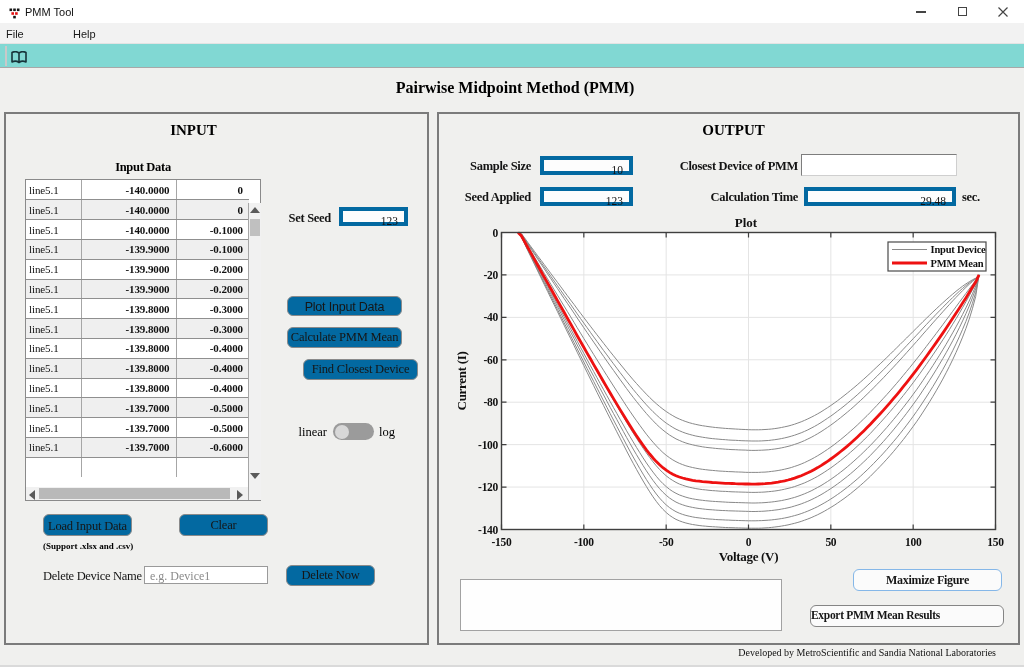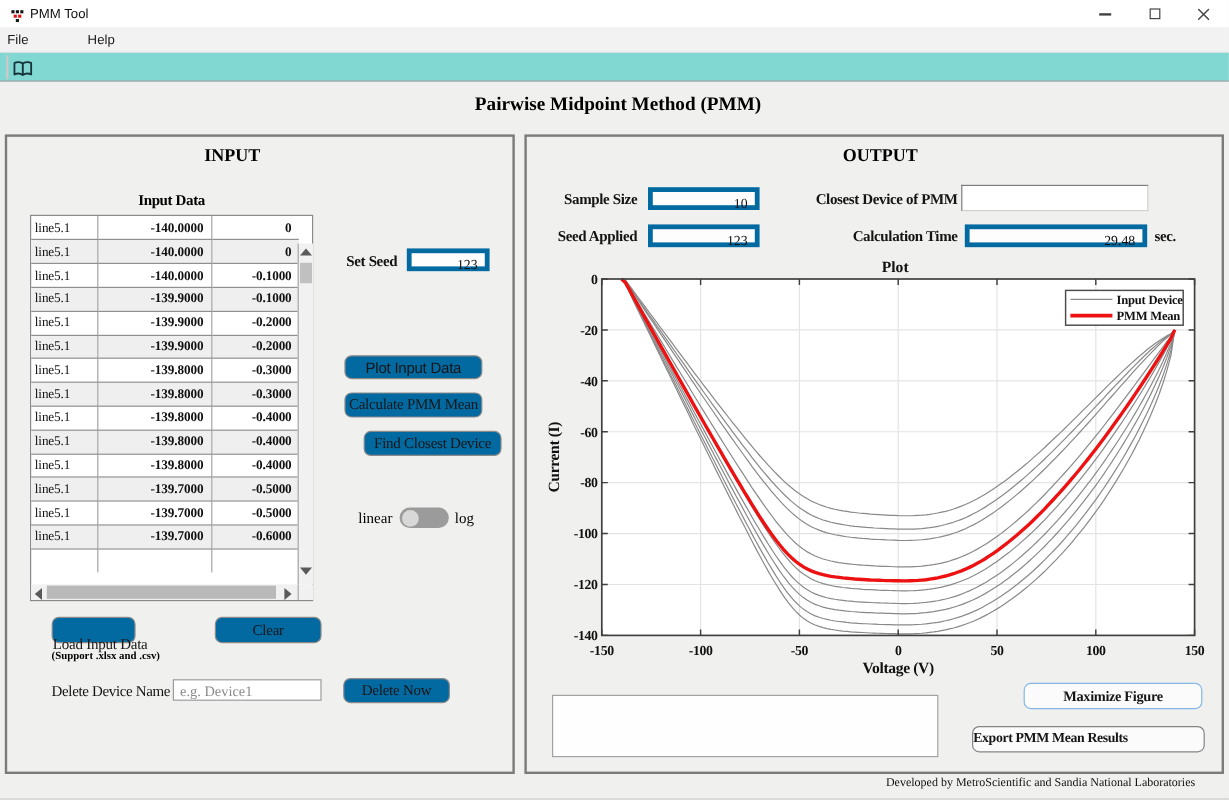--- a/index.html
+++ b/index.html
@@ -51,21 +51,21 @@
        font-size:12.5px; color:#161616; white-space:nowrap; letter-spacing:-0.2px; }
 #setseed-lbl { left:251px; top:211px; width:80px; text-align:right; }
 #setseed { left:339px; top:207px; width:69px; height:19px; }
 #btn-plot { left:287px; top:296px; width:115px; height:20px; padding-top:2.5px; font-family:"Liberation Sans",sans-serif; font-size:12.5px;}
 #btn-calc { left:287px; top:327px; width:115px; height:21px; padding-top:2px; }
 #btn-find { left:287px; top:359px; width:115px; height:21px; padding-top:2px;margin-left:16px; }
 #sw-lin { left:270px; top:425px; width:57px; text-align:right; font-size:12.5px;}
 #switch { left:333px; top:423px; width:41px; height:17px; border-radius:8.5px; background:#9b9b9b; }
 #knob { left:334.5px; top:424.5px; width:14px; height:14px; border-radius:50%; background:#d8d8d8; }
 #sw-log { left:379px; top:425px; font-size:12.5px;font-family:Liberation Serif, serif; }
-#btn-load { left:43px; top:514px; width:70px; height:22px; padding-top:15px; }
+#btn-load { left:43px; top:514px; width:89px; height:22px; padding-top:4px; }
 #support { left:43px; top:541px; font-size:9px; white-space:nowrap; letter-spacing:0; }
 #btn-clear { left:179px; top:514px; width:89px; height:22px; padding-top:3px; }
 #del-lbl { left:43px; top:569px; white-space:nowrap; }
 #del-input { left:144px; top:566px; width:124px; height:18px; background:#fff; border:1px solid #9a9a9a;
   font-family:"Liberation Serif",serif; font-size:12px; color:#8a8a8a; padding:1.5px 0 0 5px; }
 #btn-delnow { left:286px; top:565px; width:89px; height:21px; padding-top:2px; }
 
 #outputhdr { left:640px; top:122px; width:187px; text-align:center; font-size:15px; }
 #ss-lbl { left:431px; top:159px; width:100px; text-align:right; }
 #ss-field { left:540px; top:156px; width:93px; height:19px; }

